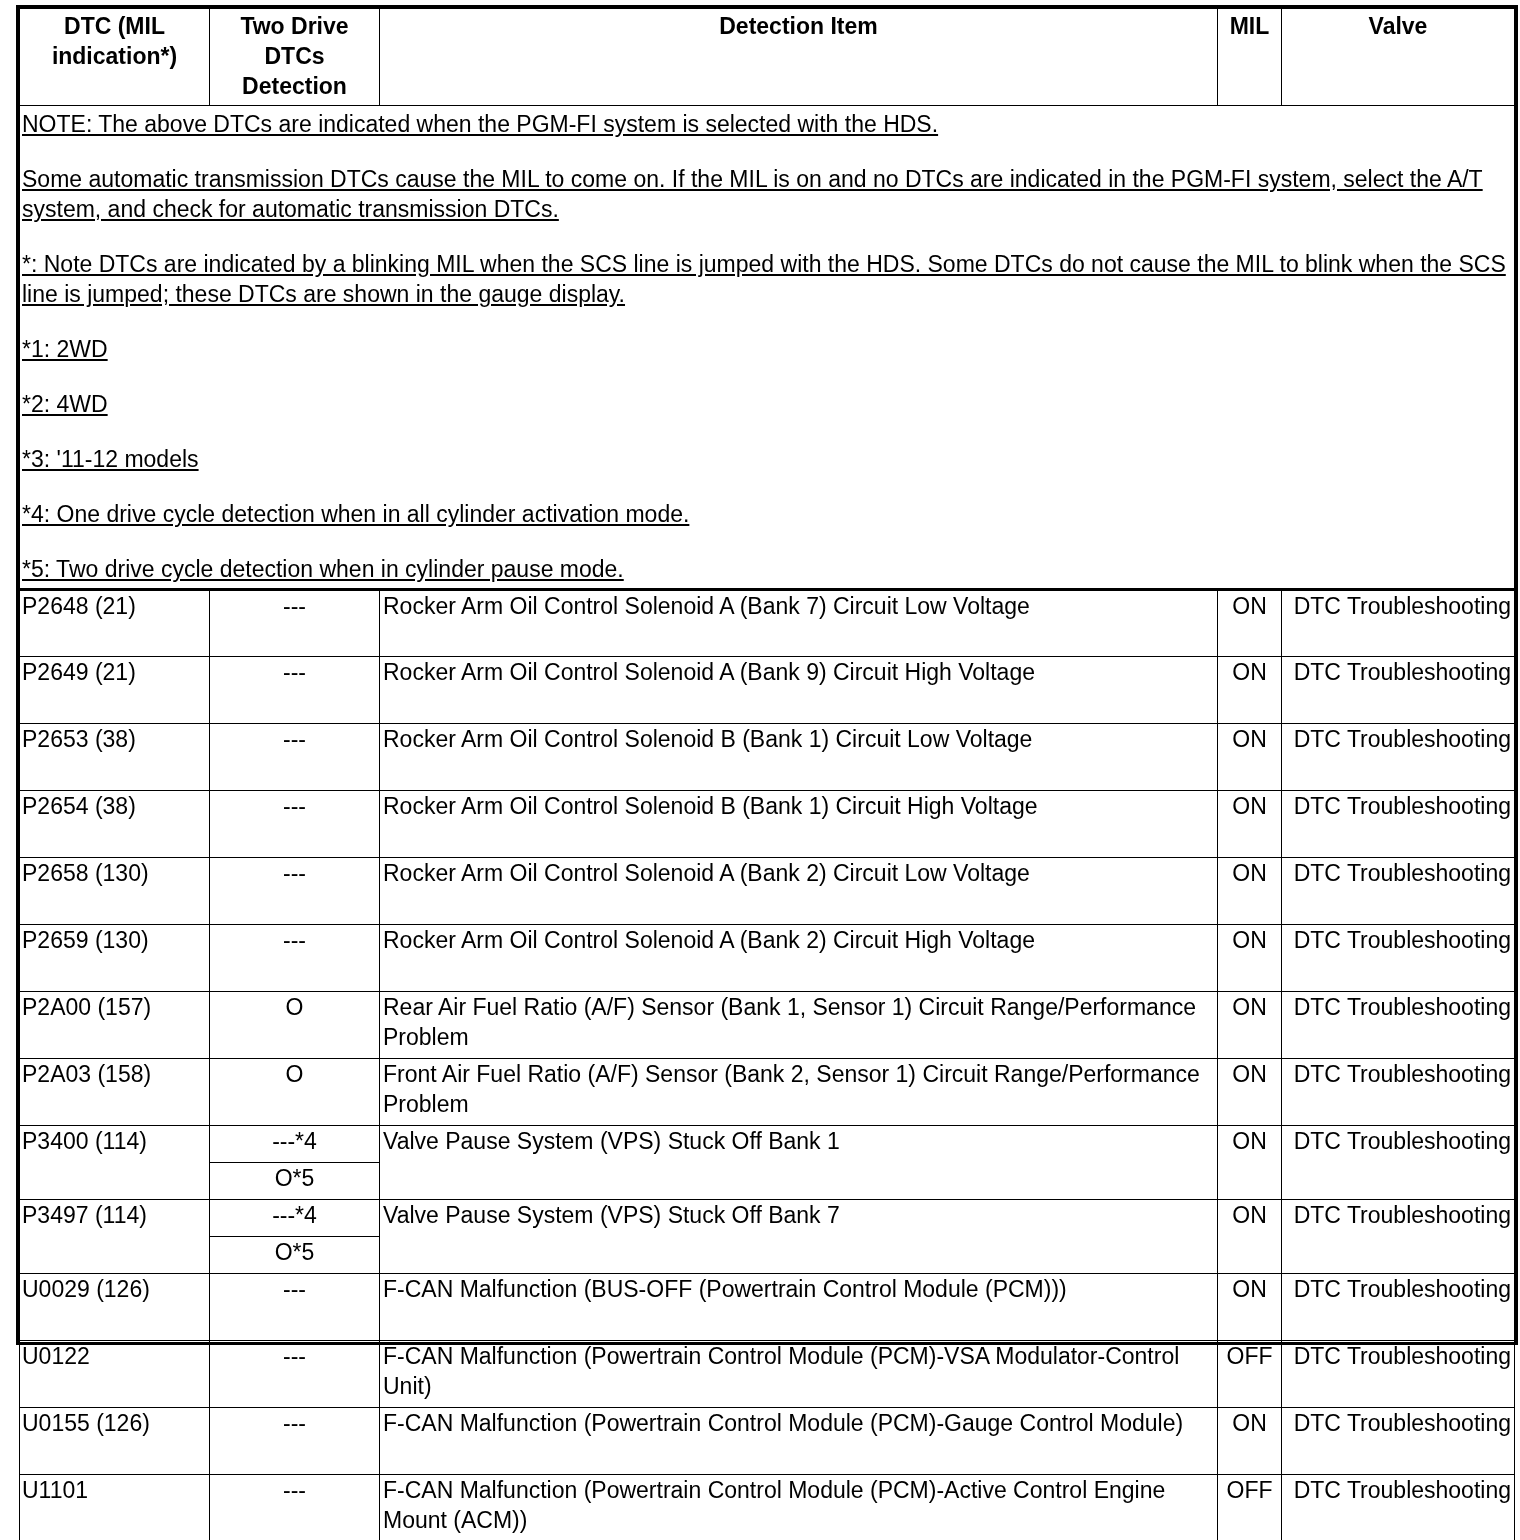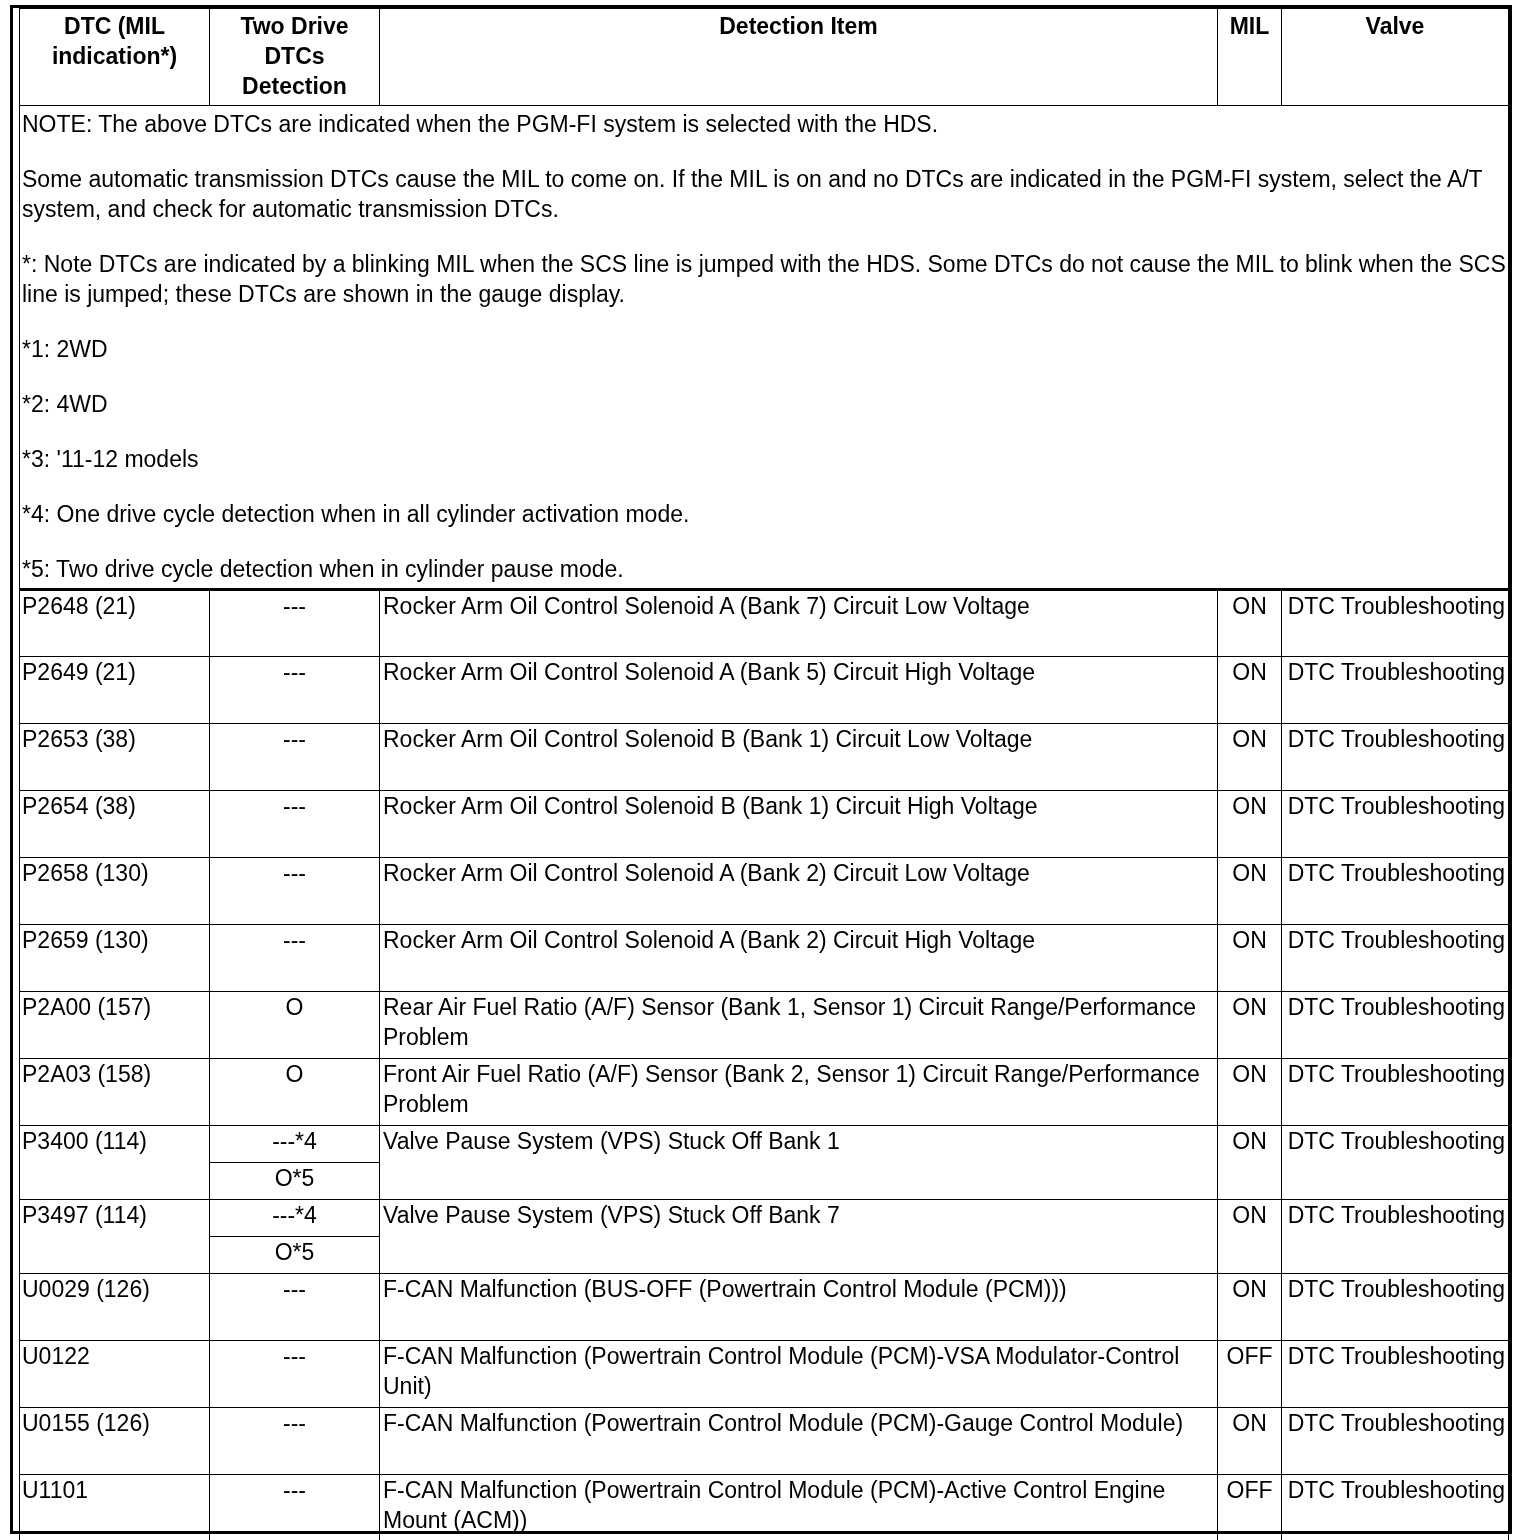--- a/index.html
+++ b/index.html
@@ -1,42 +1,41 @@
 <!DOCTYPE html>
 <html><head>
 <meta charset="utf-8">
 <style>
   html, body { margin: 0; padding: 0; background: #ffffff; }
   body { width: 1520px; height: 1540px; position: relative; overflow: hidden; }
   .frame {
-    position: absolute; left: 10px; top: 5px;
-    width: 1502px; height: 1529px;
+    position: absolute; left: 16px; top: 5px;
+    width: 1502px; height: 1340px;
     box-sizing: border-box;
     border: 3px solid #000;
-    padding-left: 6px;
   }
   table {
     border-collapse: collapse;
     width: 100%;
     table-layout: fixed;
     font-family: "Liberation Sans", sans-serif;
     font-size: 23px;
     color: #000;
     line-height: 30px;
   }
   td, th {
     border: 1.5px solid #000;
     vertical-align: top;
     padding: 0 3px;
     box-sizing: border-box;
   }
   th { font-weight: bold; text-align: center; padding-top: 2px; }
   tr.head th { height: 97px; }
   tr.head { border-bottom: 1.5px solid #000; }
-  .notes-cell { padding: 3px 2px 0 2px; height: 483px; border-bottom: 3px solid #000; }
+  .notes-cell { padding: 3px 2px 0 2px; height: 483px; border-bottom: 3px solid #000; text-decoration: underline; }
   .notes-cell p { margin: 0 0 25px 0; }
   .notes-cell p:last-child { margin-bottom: 4px; }
   td.c { text-align: center; }
   tr.row td { height: 67px; }
   tr.split td { height: 37px; }
   .note-cell { text-align: right; }
   td.code { padding-left: 2px; }
   col.c1 { width: 190px; }
   col.c2 { width: 170px; }
   col.c3 { width: 838px; }
@@ -79,21 +78,21 @@
   <tr class="row">
     <td class="code">P2648 (21)</td>
     <td class="c">---</td>
     <td>Rocker Arm Oil Control Solenoid A (Bank 7) Circuit Low Voltage</td>
     <td class="c">ON</td>
     <td class="note-cell">DTC Troubleshooting</td>
   </tr>
   <tr class="row">
     <td class="code">P2649 (21)</td>
     <td class="c">---</td>
-    <td>Rocker Arm Oil Control Solenoid A (Bank 5) Circuit High Voltage</td>
+    <td>Rocker Arm Oil Control Solenoid A (Bank 9) Circuit High Voltage</td>
     <td class="c">ON</td>
     <td class="note-cell">DTC Troubleshooting</td>
   </tr>
   <tr class="row">
     <td class="code">P2653 (38)</td>
     <td class="c">---</td>
     <td>Rocker Arm Oil Control Solenoid B (Bank 1) Circuit Low Voltage</td>
     <td class="c">ON</td>
     <td class="note-cell">DTC Troubleshooting</td>
   </tr>

